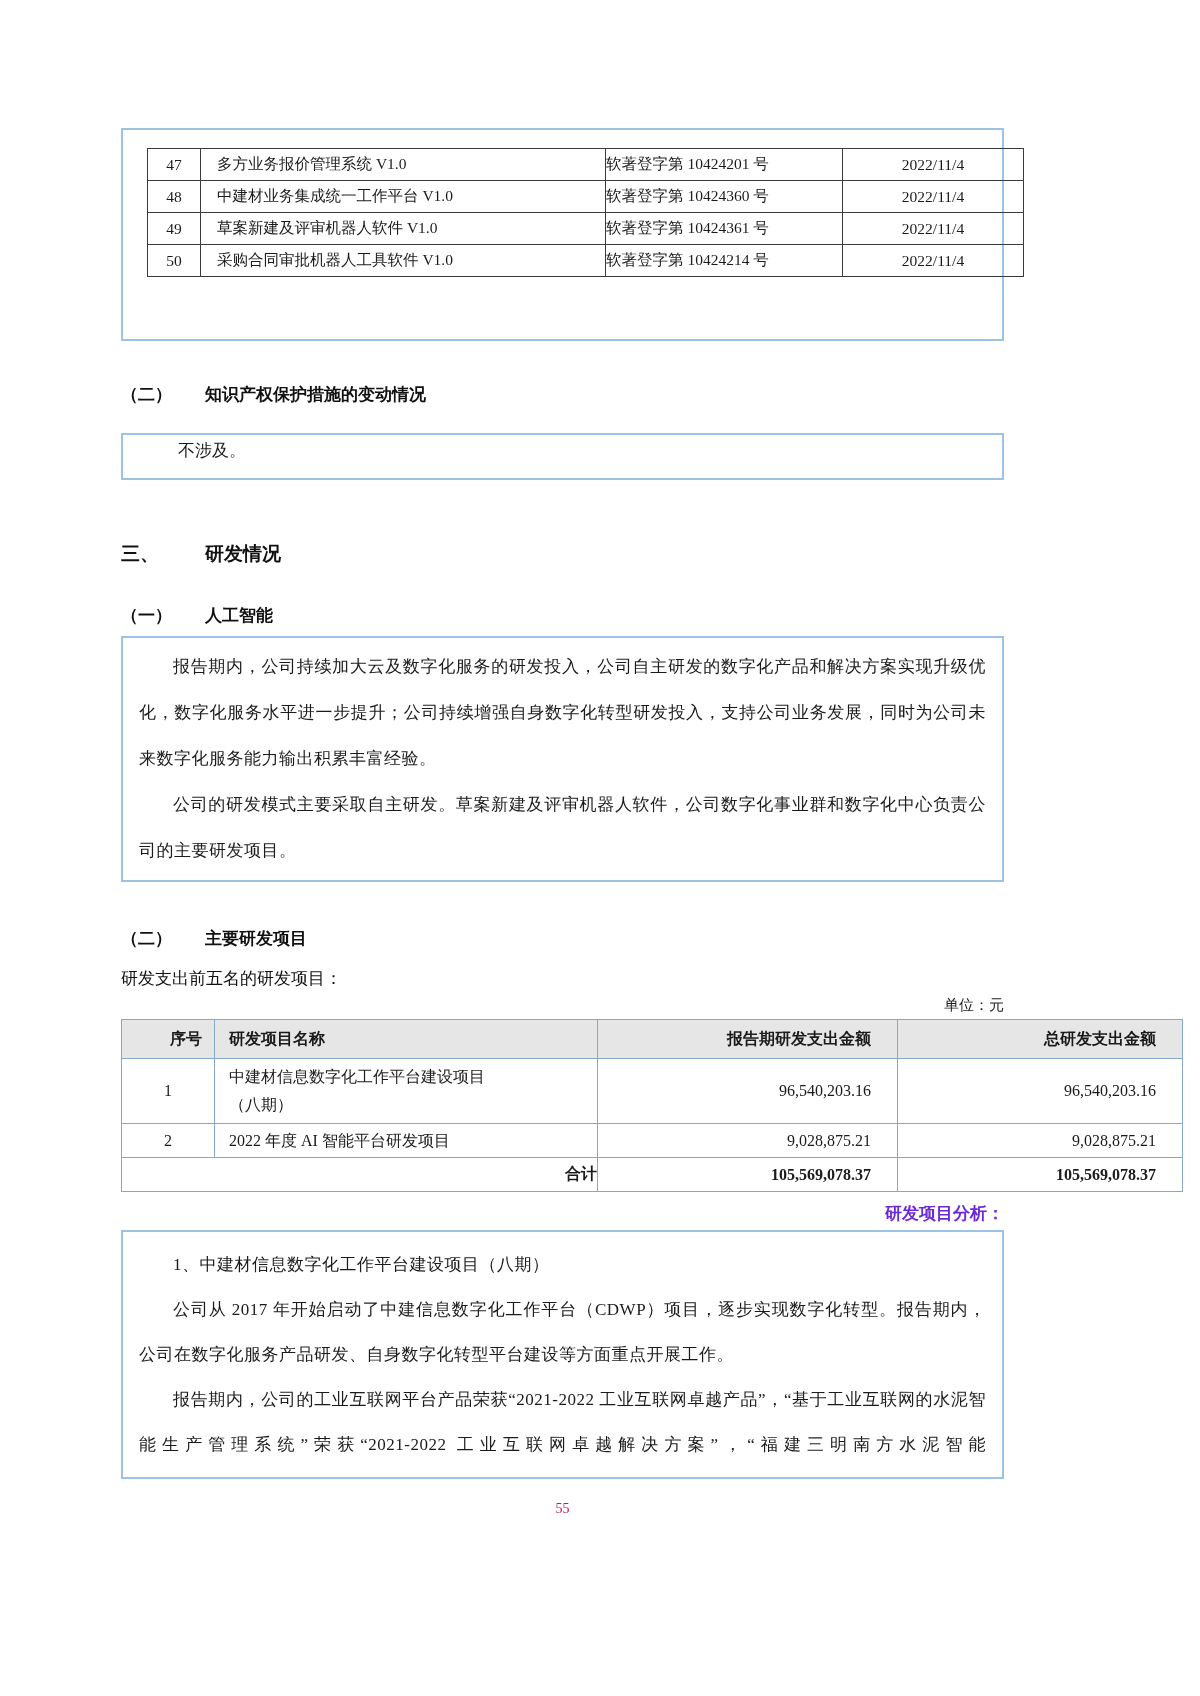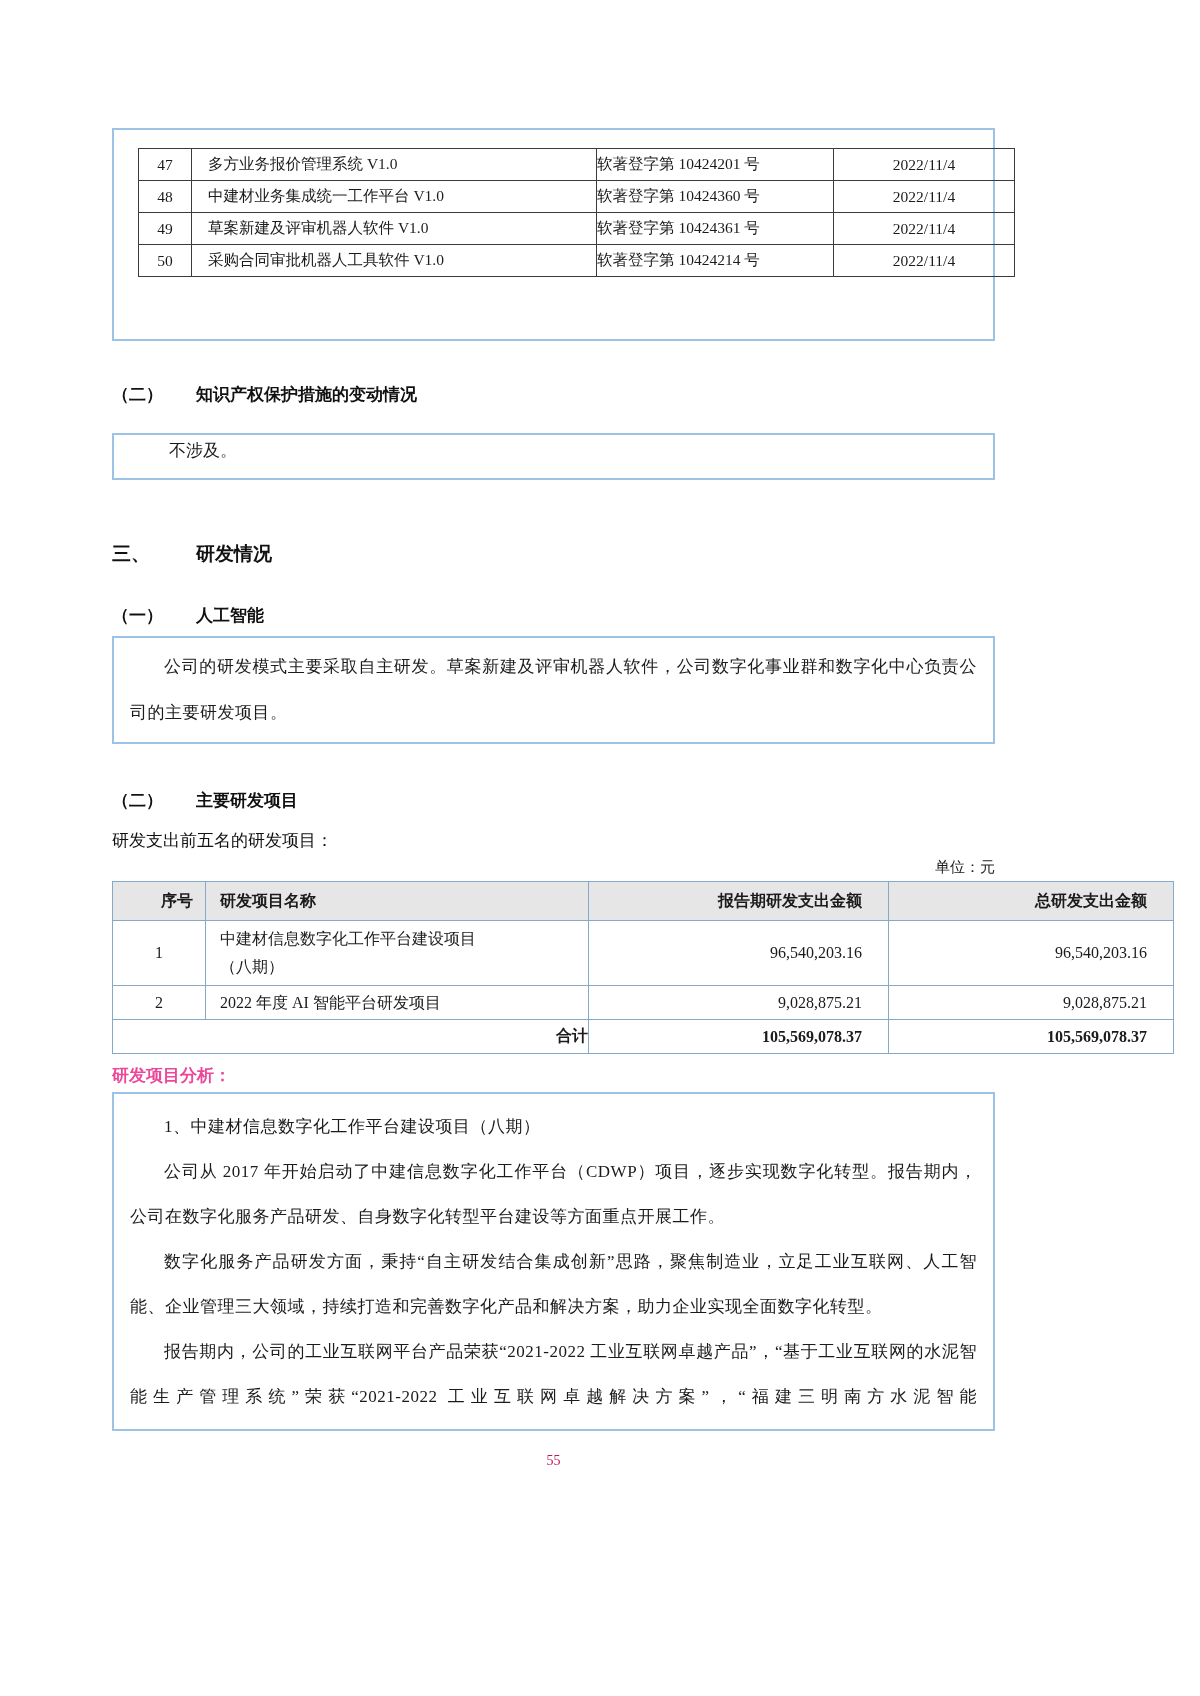--- a/index.html
+++ b/index.html
@@ -1,21 +1,21 @@
 <!DOCTYPE html>
 <html><head>
 <meta charset="utf-8">
 <style>
   html,body { margin:0; padding:0; background:#ffffff; }
   .page {
     position:relative; width:1200px; height:1696px; background:#ffffff;
     font-family:"Liberation Serif","DejaVu Serif",serif; color:#1b1b1b;
     overflow:hidden;
   }
-  .content { position:absolute; left:112px; top:0; width:883px; }
+  .content { position:absolute; left:121px; top:0; width:883px; }
 
   
   .box { border:2px solid #9CC2E5; box-sizing:border-box; background:#fff; }
 
   
   .top-box { margin-top:128px; height:213px; }
   .ctable {
     border-collapse:collapse; margin:18px 0 0 24px; width:856px;
     font-size:15.5px; table-layout:fixed;
   }
@@ -72,21 +72,21 @@
   .rdtable tr.row2 td { height:33px; }
   .rdtable tr.total td {
     height:33px; font-weight:bold;
   }
   .rdtable tr.total .t-label {
     text-align:right; font-family:"Liberation Sans","DejaVu Sans",sans-serif; font-size:16px;
   }
 
   .analysis-title {
     margin-top:10px; font-family:"Liberation Sans","DejaVu Sans",sans-serif;
-    font-weight:bold; font-size:17px; line-height:24px; color:#ec4899;
+    font-weight:bold; font-size:17px; line-height:24px; color:#6d28d9;text-align:right;
   }
   .analysis-box { margin-top:4px; padding:10px 16px; }
 
   .pagenum { margin-top:22px; text-align:center; font-size:14px; color:#be185d; }
 </style>
 </head>
 <body>
 
 <div class="page">
   <div class="content">
@@ -133,20 +133,21 @@
     <div class="h1 rd">
       <span class="h-label">三、</span>
       <span>研发情况</span>
     </div>
 
     <div class="h2 mode">
       <span class="h-label">（一）</span>
       <span>人工智能</span>
     </div>
     <div class="box mode-box">
+      <p>报告期内，公司持续加大云及数字化服务的研发投入，公司自主研发的数字化产品和解决方案实现升级优化，数字化服务水平进一步提升；公司持续增强自身数字化转型研发投入，支持公司业务发展，同时为公司未来数字化服务能力输出积累丰富经验。</p>
       <p>公司的研发模式主要采取自主研发。草案新建及评审机器人软件，公司数字化事业群和数字化中心负责公司的主要研发项目。</p>
     </div>
 
     <div class="h2 proj">
       <span class="h-label">（二）</span>
       <span>主要研发项目</span>
     </div>
     <div class="subtitle">研发支出前五名的研发项目：</div>
     <div class="unit">单位：元</div>
 
@@ -178,20 +179,19 @@
           <td class="r-amt">105,569,078.37</td>
           <td class="r-amt2">105,569,078.37</td>
         </tr>
       </tbody>
     </table>
 
     <div class="analysis-title">研发项目分析：</div>
     <div class="box analysis-box">
       <p>1、中建材信息数字化工作平台建设项目（八期）</p>
       <p>公司从 2017 年开始启动了中建信息数字化工作平台（CDWP）项目，逐步实现数字化转型。报告期内，公司在数字化服务产品研发、自身数字化转型平台建设等方面重点开展工作。</p>
-      <p>数字化服务产品研发方面，秉持“自主研发结合集成创新”思路，聚焦制造业，立足工业互联网、人工智能、企业管理三大领域，持续打造和完善数字化产品和解决方案，助力企业实现全面数字化转型。</p>
       <p class="cutoff">报告期内，公司的工业互联网平台产品荣获“2021-2022 工业互联网卓越产品”，“基于工业互联网的水泥智能生产管理系统”荣获“2021-2022 工业互联网卓越解决方案”，“福建三明南方水泥智能</p>
     </div>
 
     <div class="pagenum">55</div>
 
   </div>
 </div>
 
 </body></html>

